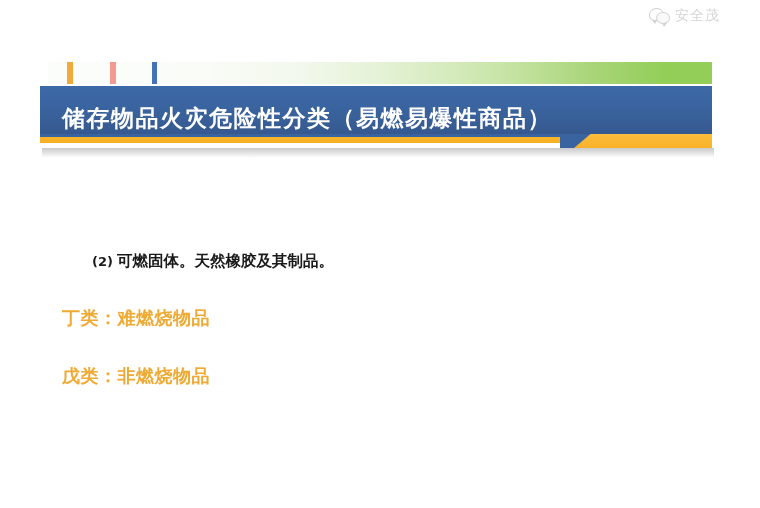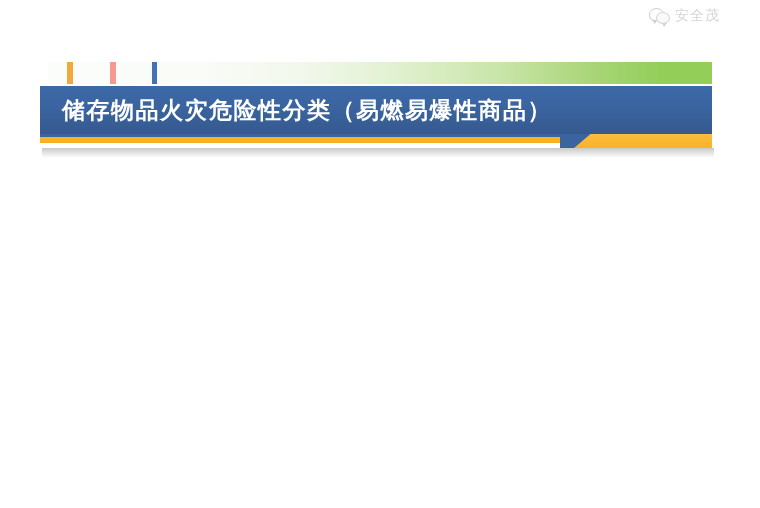--- a/index.html
+++ b/index.html
@@ -110,21 +110,21 @@
 
   
   .title-bar {
     position: absolute;
     left: 40px;
     top: 86px;
     width: 672px;
     height: 48px;
     background: linear-gradient(to bottom, #3d69a8 0%, #3a649f 45%, #35598f 100%);
     display: flex;
-    align-items: center;
+    align-items: flex-end;
   }
   .title-text {
     color: #ffffff;
     font-size: 23px;
     font-weight: bold;
     letter-spacing: 1.5px;
     margin-left: 22px;
     white-space: nowrap;
     font-family: "DejaVu Sans", "Liberation Sans", sans-serif;
   }
@@ -256,21 +256,26 @@
   <div class="band-shadow"></div>
 
   <div class="content">
 
 
     <div class="gap-1"></div>
 
 
     <div class="gap-2"></div>
 
+    <p class="bullet">
+      <span class="num">(2)</span><span>可燃固体。天然橡胶及其制品。</span>
+    </p>
 
     <div class="gap-3"></div>
 
+    <p class="cat-line">丁类：难燃烧物品</p>
 
     <div class="gap-4"></div>
 
+    <p class="cat-line">戊类：非燃烧物品</p>
 
   </div>
 </div>
 
 </body></html>

